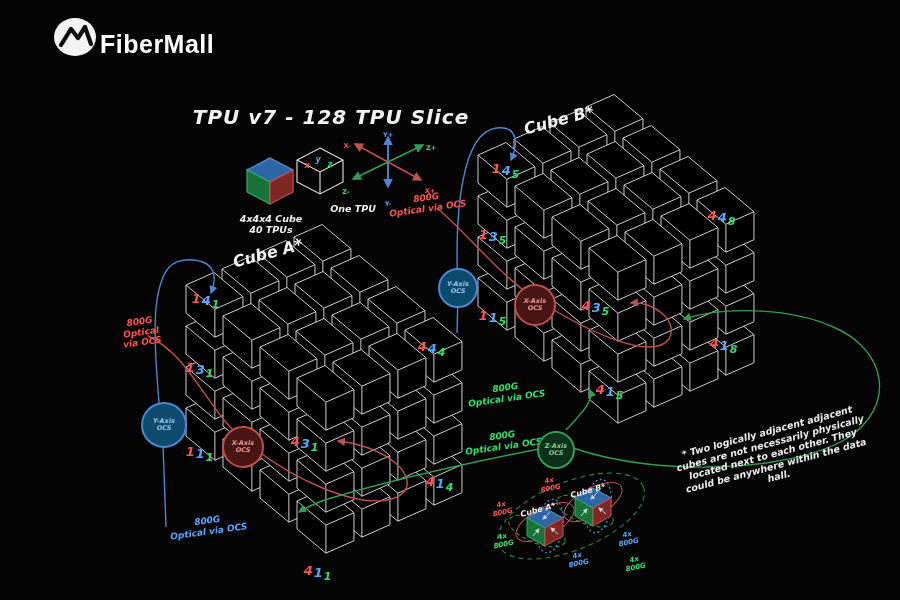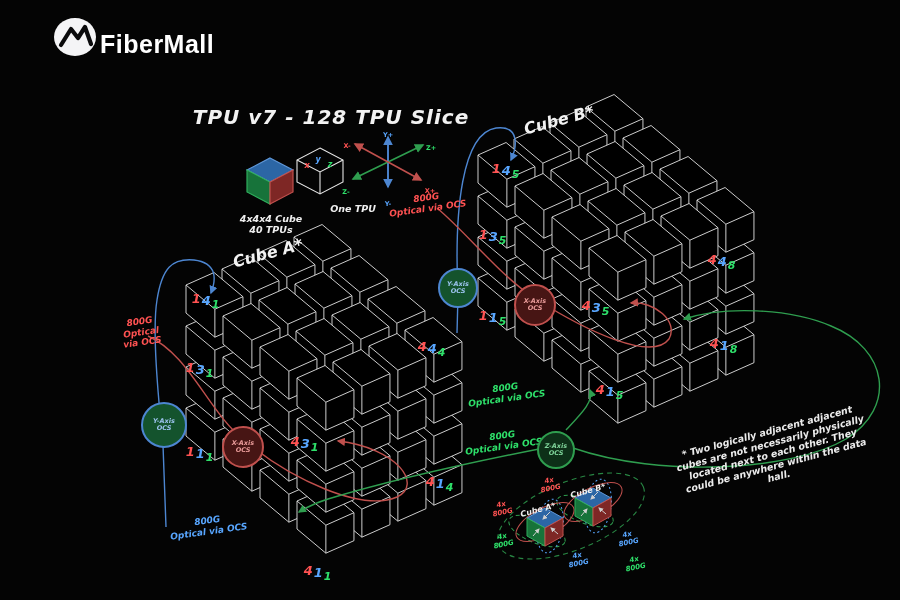--- a/index.html
+++ b/index.html
@@ -14,21 +14,21 @@
   .cubename{color:#f2f2f2;font-size:16px;font-weight:bold;font-style:italic;}
   .coord{font-size:13px;font-weight:bold;font-style:italic;letter-spacing:1px;}
   .coord span{display:inline-block;}
   .coord .cx{color:#ff5252;}
   .coord .cy{color:#58a6ff;transform:translateY(2px);}
   .coord .cz{color:#2ee06a;transform:translateY(5px);font-size:11px;}
   .note{font-size:9px;font-weight:bold;font-style:italic;text-align:center;line-height:10.5px;}
   .ocscircle{position:absolute;transform:translate(-50%,-50%);border-radius:50%;
              display:flex;flex-direction:column;align-items:center;justify-content:center;
              font-size:6.5px;font-weight:bold;font-style:italic;line-height:7.5px;text-align:center;}
-  .oc-blue{background:#14532d;border:2px solid #4d86d1;color:#9cc3ee;}
+  .oc-blue{background:#0c4a6e;border:2px solid #4d86d1;color:#9cc3ee;}
   .oc-red{background:#471514;border:2px solid #c0504d;color:#e89a98;}
   .oc-green{background:#0d3018;border:2px solid #2f9e4f;color:#7fd49a;}
   .legendlbl{color:#eee;font-size:9.5px;font-weight:bold;font-style:italic;line-height:11px;text-align:center;}
   .axletter{position:absolute;transform:translate(-50%,-50%);font-size:8px;font-weight:bold;font-style:italic;}
   .complbl{position:absolute;transform:translate(-50%,-50%);font-size:6.5px;font-weight:bold;}
   .footnote{color:#ececec;font-size:9.5px;font-style:italic;font-weight:bold;
             line-height:11.5px;text-align:center;}
   .minilbl{color:#f0f0f0;font-size:8px;font-weight:bold;font-style:italic;}
   .minilink{font-size:7px;font-weight:bold;font-style:italic;line-height:7.5px;text-align:center;}
 </style>
@@ -404,21 +404,21 @@
       <div class="coord lbl" style="left: 200px; top: 360px;"><span class="cx">1</span><span class="cy">3</span><span class="cz">1</span></div>
       <div class="coord lbl" style="left: 200px; top: 444px;"><span class="cx">1</span><span class="cy">1</span><span class="cz">1</span></div>
       <div class="coord lbl" style="left: 305px; top: 434px;"><span class="cx">4</span><span class="cy">3</span><span class="cz">1</span></div>
       <div class="coord lbl" style="left: 432px; top: 339px;"><span class="cx">4</span><span class="cy">4</span><span class="cz">4</span></div>
       <div class="coord lbl" style="left: 440px; top: 474px;"><span class="cx">4</span><span class="cy">1</span><span class="cz">4</span></div>
       <div class="coord lbl" style="left: 318px; top: 520px; margin-top: 43px;"><span class="cx">4</span><span class="cy">1</span><span class="cz">1</span></div>
       <div class="coord lbl" style="left: 506px; top: 161px;"><span class="cx">1</span><span class="cy">4</span><span class="cz">5</span></div>
       <div class="coord lbl" style="left: 493px; top: 227px;"><span class="cx">1</span><span class="cy">3</span><span class="cz">5</span></div>
       <div class="coord lbl" style="left: 493px; top: 308px;"><span class="cx">1</span><span class="cy">1</span><span class="cz">5</span></div>
       <div class="coord lbl" style="left: 596px; top: 298px;"><span class="cx">4</span><span class="cy">3</span><span class="cz">5</span></div>
-      <div class="coord lbl" style="left: 722px; top: 208px; margin-top: 44px;"><span class="cx">4</span><span class="cy">4</span><span class="cz">8</span></div>
+      <div class="coord lbl" style="left: 722px; top: 208px;"><span class="cx">4</span><span class="cy">4</span><span class="cz">8</span></div>
       <div class="coord lbl" style="left: 610px; top: 382px;"><span class="cx">4</span><span class="cy">1</span><span class="cz">5</span></div>
       <div class="coord lbl" style="left: 724px; top: 336px;"><span class="cx">4</span><span class="cy">1</span><span class="cz">8</span></div>
       <div class="note lbl" style="left: 141px; top: 325px; color: rgb(255, 82, 82); transform: translate(-50%, -50%) rotate(-8deg);">
         <div>800G</div>
         <div>Optical</div>
         <div>via OCS</div>
       </div>
       <div class="note lbl" style="left: 427px; top: 196px; color: rgb(255, 82, 82); transform: translate(-50%, -50%) rotate(-8deg);">
         <div>800G</div>
         <div>Optical via OCS</div>

